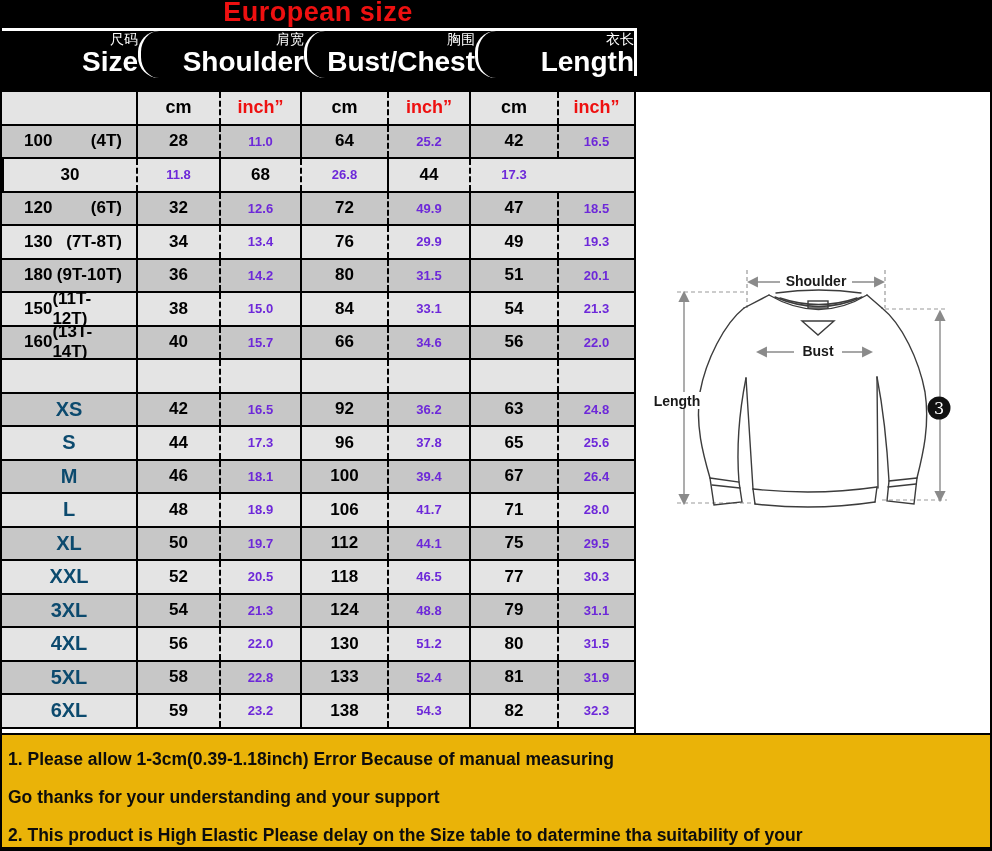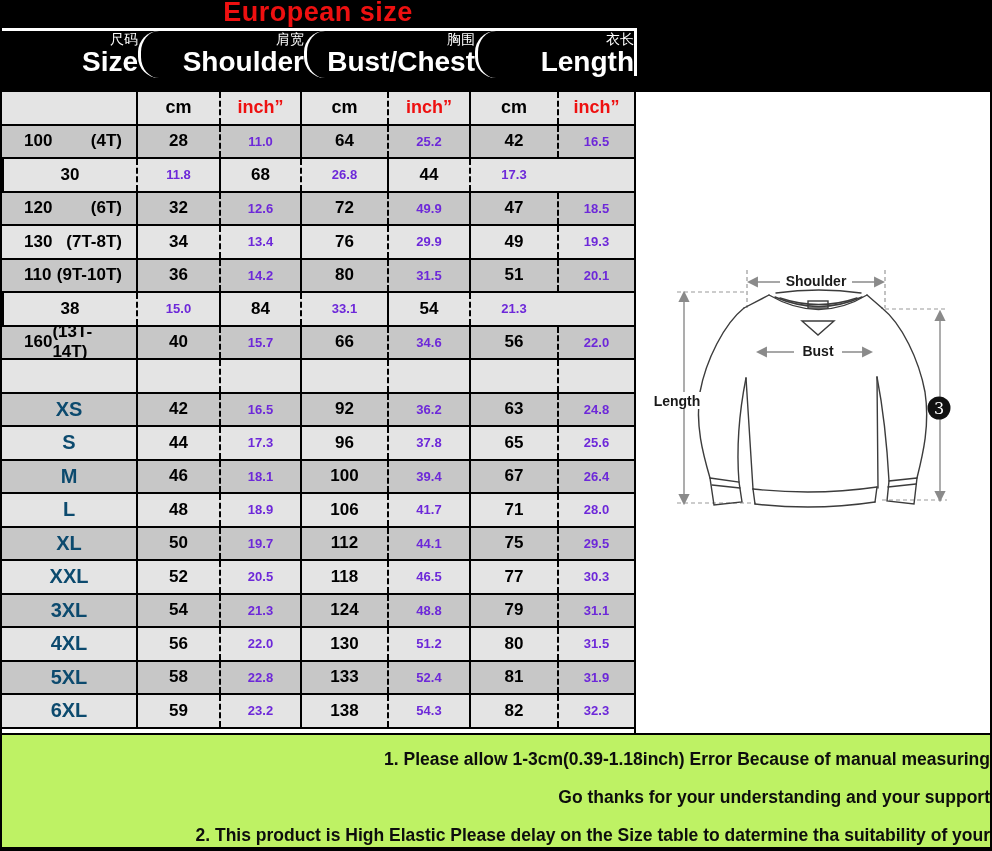--- a/index.html
+++ b/index.html
@@ -29,21 +29,21 @@
   .c.cmcol { border-left:2px solid #000; color:#000; font-size:17px; }
   .c.incol { border-left:2px dashed #000; color:#6d28d9; font-size:13px; }
   .c.unit-cm { font-size:18px; color:#000; }
   .c.unit-in { font-size:18px; color:#ee1010; }
   .c.size-adult { font-size:20px; color:#0c4a6e; }
   .c.size-kid { font-size:17px; color:#000; justify-content:space-between; padding:0 14px 0 22px; }
   .diagram { flex:1; position:relative; background:#fff; }
   .diagram svg { position:absolute; left:0; top:0; }
 
   
-  .footer { height:118px; border-top:2px solid #000; background:#bef264; padding:5px 0 0 6px;text-align:right; }
+  .footer { height:118px; border-top:2px solid #000; background:#eab308; padding:5px 0 0 6px; }
   .note { font-size:17.5px; font-weight:bold; color:#0d0d0d; line-height:38px; white-space:nowrap; }
 </style>
 </head>
 <body>
 
 <div class="frame">
 
   <div class="top-band">
     <div class="title-row">
       <span class="main-title">European size</span>
@@ -118,31 +118,35 @@
           </div>
           <div class="c cmcol">34</div>
           <div class="c incol">13.4</div>
           <div class="c cmcol">76</div>
           <div class="c incol">29.9</div>
           <div class="c cmcol">49</div>
           <div class="c incol">19.3</div>
         </div>
         <div class="trow dark">
           <div class="c size-kid">
-            <span>110</span>
+            <span>180</span>
             <span>(9T-10T)</span>
           </div>
           <div class="c cmcol">36</div>
           <div class="c incol">14.2</div>
           <div class="c cmcol">80</div>
           <div class="c incol">31.5</div>
           <div class="c cmcol">51</div>
           <div class="c incol">20.1</div>
         </div>
         <div class="trow light">
+          <div class="c size-kid">
+            <span>150</span>
+            <span>(11T-12T)</span>
+          </div>
           <div class="c cmcol">38</div>
           <div class="c incol">15.0</div>
           <div class="c cmcol">84</div>
           <div class="c incol">33.1</div>
           <div class="c cmcol">54</div>
           <div class="c incol">21.3</div>
         </div>
         <div class="trow dark">
           <div class="c size-kid">
             <span>160</span>

